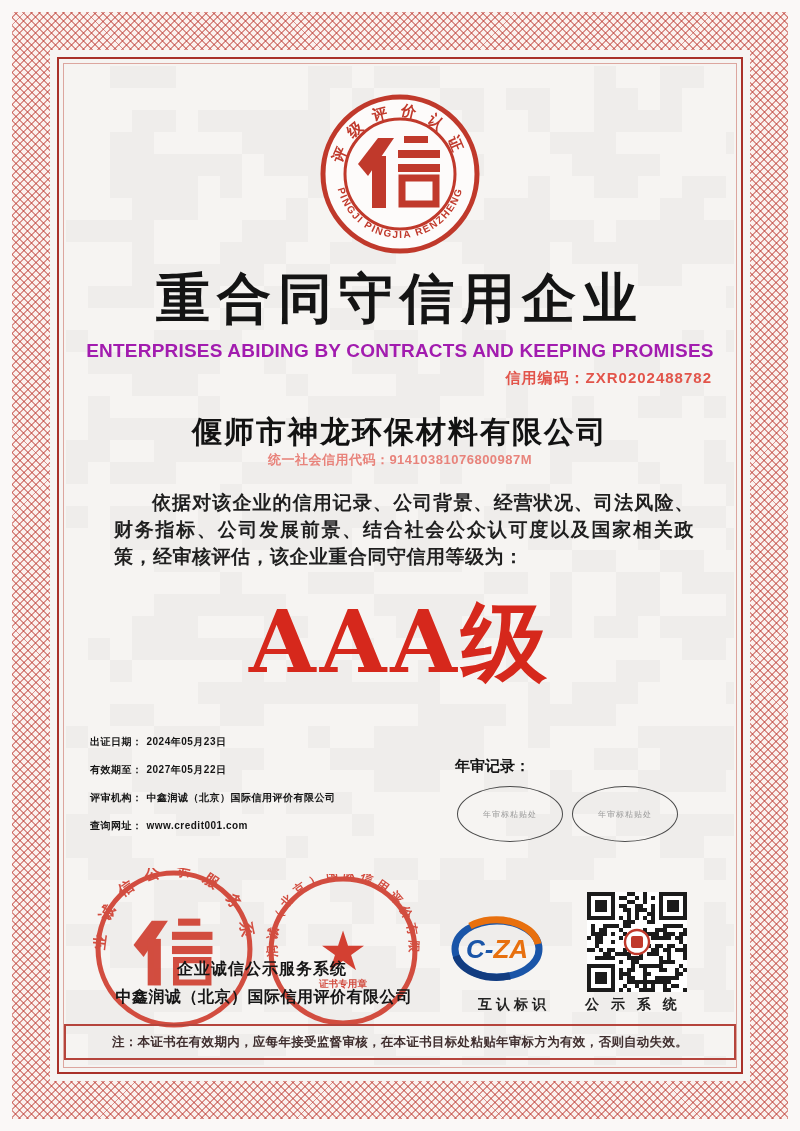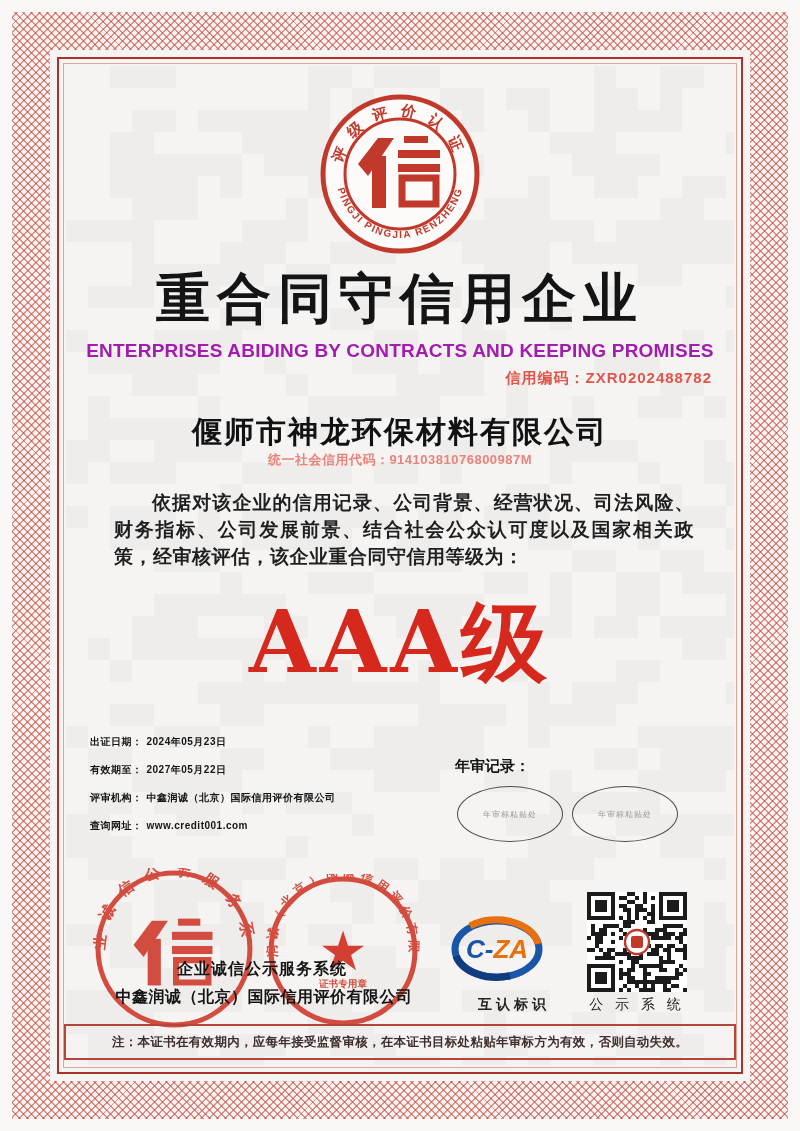--- a/index.html
+++ b/index.html
@@ -61,22 +61,22 @@
 
   .foot1{position:absolute;left:140px;top:959px;width:244px;text-align:center;
     font-size:16px;font-weight:800;color:#151515;letter-spacing:1px;z-index:1;}
   .foot2{position:absolute;left:92px;top:987px;width:344px;text-align:center;
     font-size:16px;font-weight:800;color:#151515;letter-spacing:.5px;z-index:1;}
 
   .cza{position:absolute;left:450px;top:916px;width:94px;height:66px;}
   .mutual{position:absolute;left:444px;top:996px;width:106px;text-align:right;
     font-size:14px;font-weight:800;color:#222;letter-spacing:4px;}
   .qr{position:absolute;left:587px;top:892px;width:100px;height:100px;background:#fff;}
-  .qr-label{position:absolute;left:585px;top:996px;width:104px;text-align:center;
-    font-size:14px;font-weight:400;color:#222;letter-spacing:4px;}
+  .qr-label{position:absolute;left:585px;top:996px;width:104px;
+    font-size:14px;font-weight:700;color:#222;letter-spacing:4px;}
 
   .note-box{position:absolute;left:64px;right:64px;top:1024px;height:32px;
     border:2px solid #b5443c;display:flex;align-items:center;justify-content:center;}
   .note-box span{font-size:12.5px;font-weight:700;color:#3f2e2e;letter-spacing:.3px;white-space:nowrap;}
 
   svg text{font-family:"Liberation Sans",sans-serif;}
 </style>
 </head>
 <body>
 

